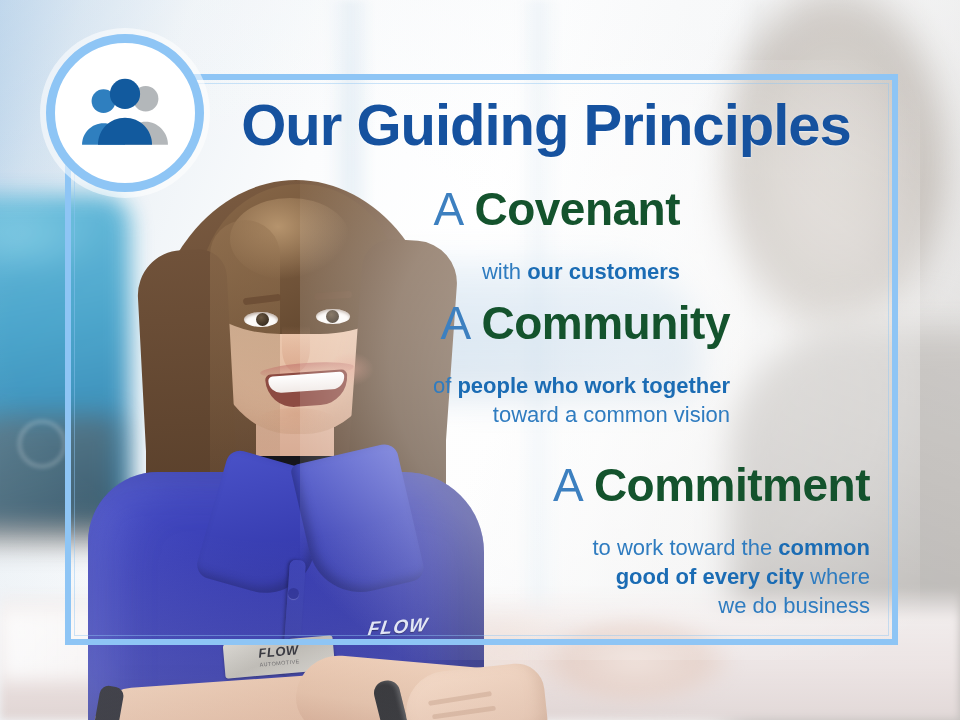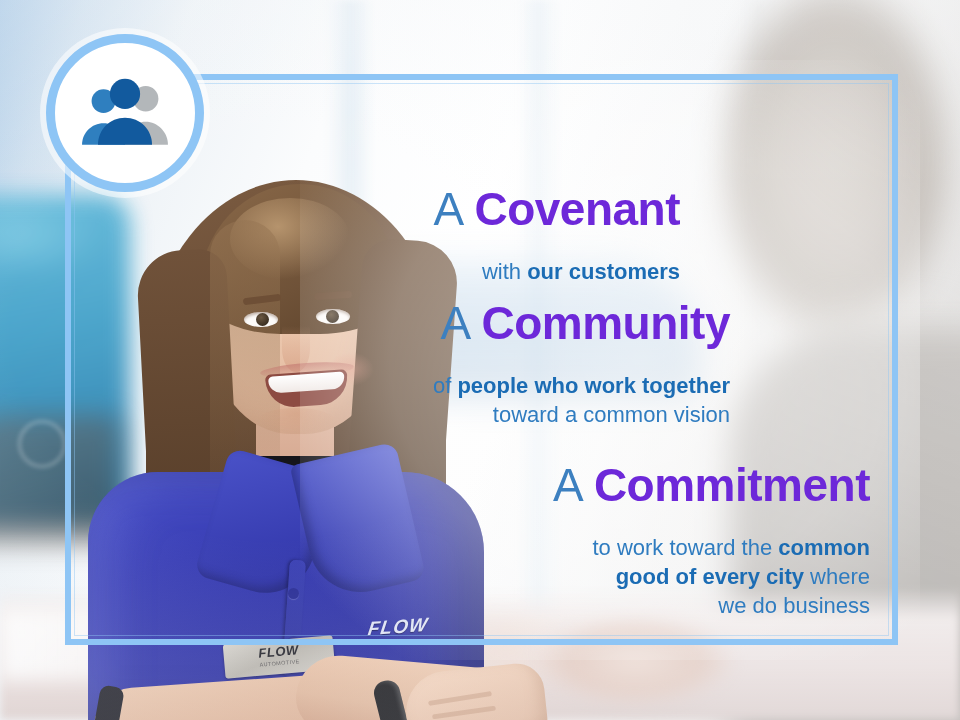--- a/index.html
+++ b/index.html
@@ -448,21 +448,21 @@
     line-height: 1.02;
     color: #2b7abf;
     white-space: nowrap;
   }
   .principle .line1 .article {
     font-weight: 400;
     color: #3d80c0;
   }
   .principle .line1 .word {
     font-weight: 700;
-    color: #6d28d9;
+    color: #14532d;
     letter-spacing: -.5px;
   }
   .principle .sub {
     margin-top: 24px;
     font-size: 22px;
     line-height: 1.32;
     color: #2f7cc0;
     font-weight: 400;
   }
   .principle .sub b { font-weight: 700; color: #1b6cb4; }
@@ -558,20 +558,21 @@
 
         <circle cx="33" cy="29" r="15" fill="#2f7fbf"></circle>
         <path d="M6 84c0-15 12-27 27-27s27 12 27 27z" fill="#2f7fbf"></path>
 
         <circle cx="60" cy="20" r="19" fill="#125a9e"></circle>
         <path d="M26 84c0-19 15-34 34-34s34 15 34 34z" fill="#125a9e"></path>
       </svg>
     </span>
   </div>
 
+  <div class="headline">Our Guiding Principles</div>
 
   <div class="principle" id="p1">
     <div class="line1">
       <span class="article">A</span>
       <span class="word">Covenant</span>
     </div>
     <div class="sub">
         <span class="l"><span>with </span><b>our customers</b></span>
       </div>
   </div>

